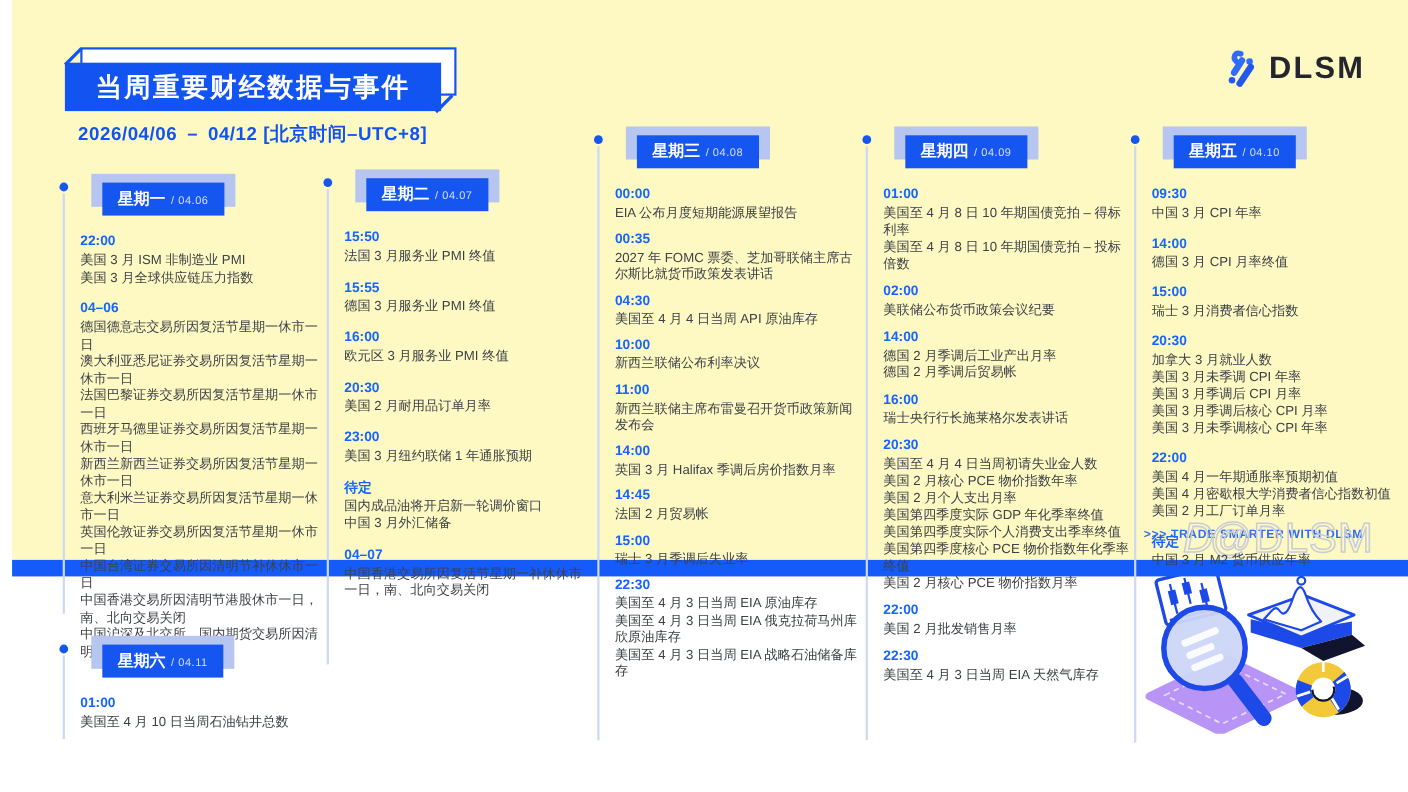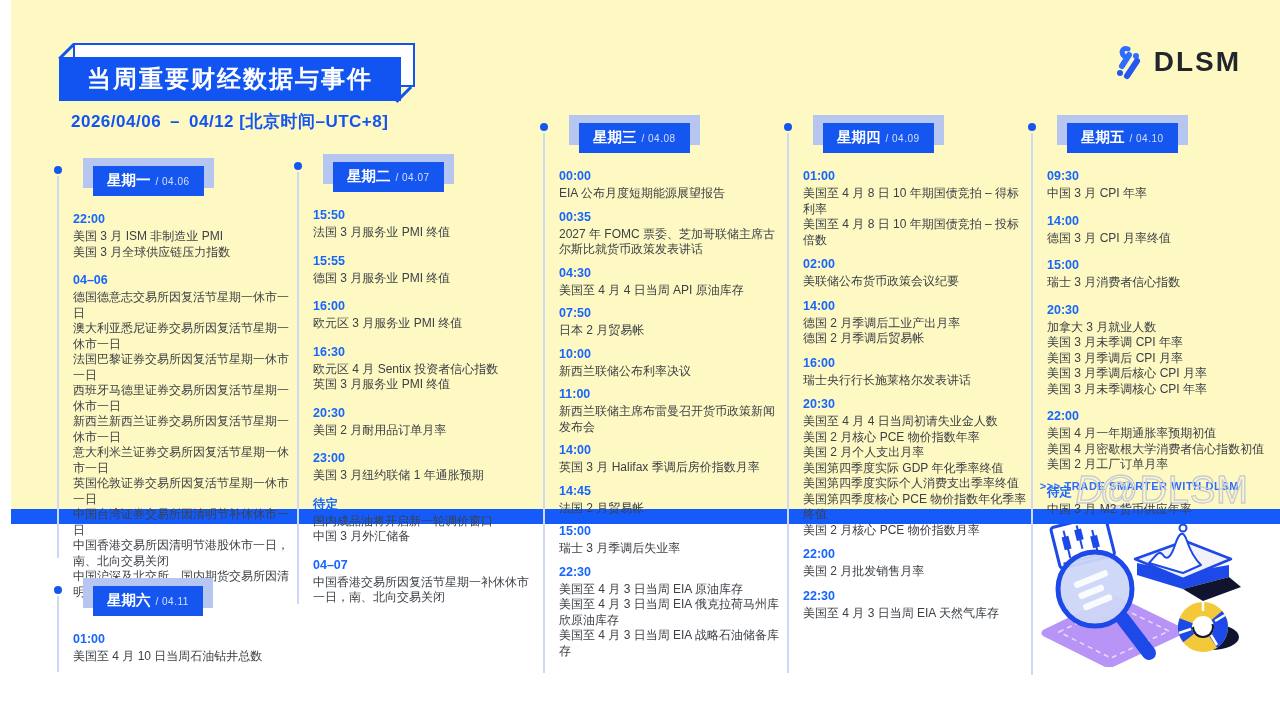--- a/index.html
+++ b/index.html
@@ -179,25 +179,20 @@
         </div>
         <div class="group">
           <div class="time">15:55</div>
           <div class="item">德国 3 月服务业 PMI 终值</div>
         </div>
         <div class="group">
           <div class="time">16:00</div>
           <div class="item">欧元区 3 月服务业 PMI 终值</div>
         </div>
         <div class="group">
-          <div class="time">16:30</div>
-          <div class="item">欧元区 4 月 Sentix 投资者信心指数</div>
-          <div class="item">英国 3 月服务业 PMI 终值</div>
-        </div>
-        <div class="group">
           <div class="time">20:30</div>
           <div class="item">美国 2 月耐用品订单月率</div>
         </div>
         <div class="group">
           <div class="time">23:00</div>
           <div class="item">美国 3 月纽约联储 1 年通胀预期</div>
         </div>
         <div class="group">
           <div class="time">待定</div>
           <div class="item">国内成品油将开启新一轮调价窗口</div>
@@ -222,24 +217,20 @@
           <div class="time">00:00</div>
           <div class="item">EIA 公布月度短期能源展望报告</div>
         </div>
         <div class="group">
           <div class="time">00:35</div>
           <div class="item">2027 年 FOMC 票委、芝加哥联储主席古尔斯比就货币政策发表讲话</div>
         </div>
         <div class="group">
           <div class="time">04:30</div>
           <div class="item">美国至 4 月 4 日当周 API 原油库存</div>
-        </div>
-        <div class="group">
-          <div class="time">07:50</div>
-          <div class="item">日本 2 月贸易帐</div>
         </div>
         <div class="group">
           <div class="time">10:00</div>
           <div class="item">新西兰联储公布利率决议</div>
         </div>
         <div class="group">
           <div class="time">11:00</div>
           <div class="item">新西兰联储主席布雷曼召开货币政策新闻发布会</div>
         </div>
         <div class="group">

